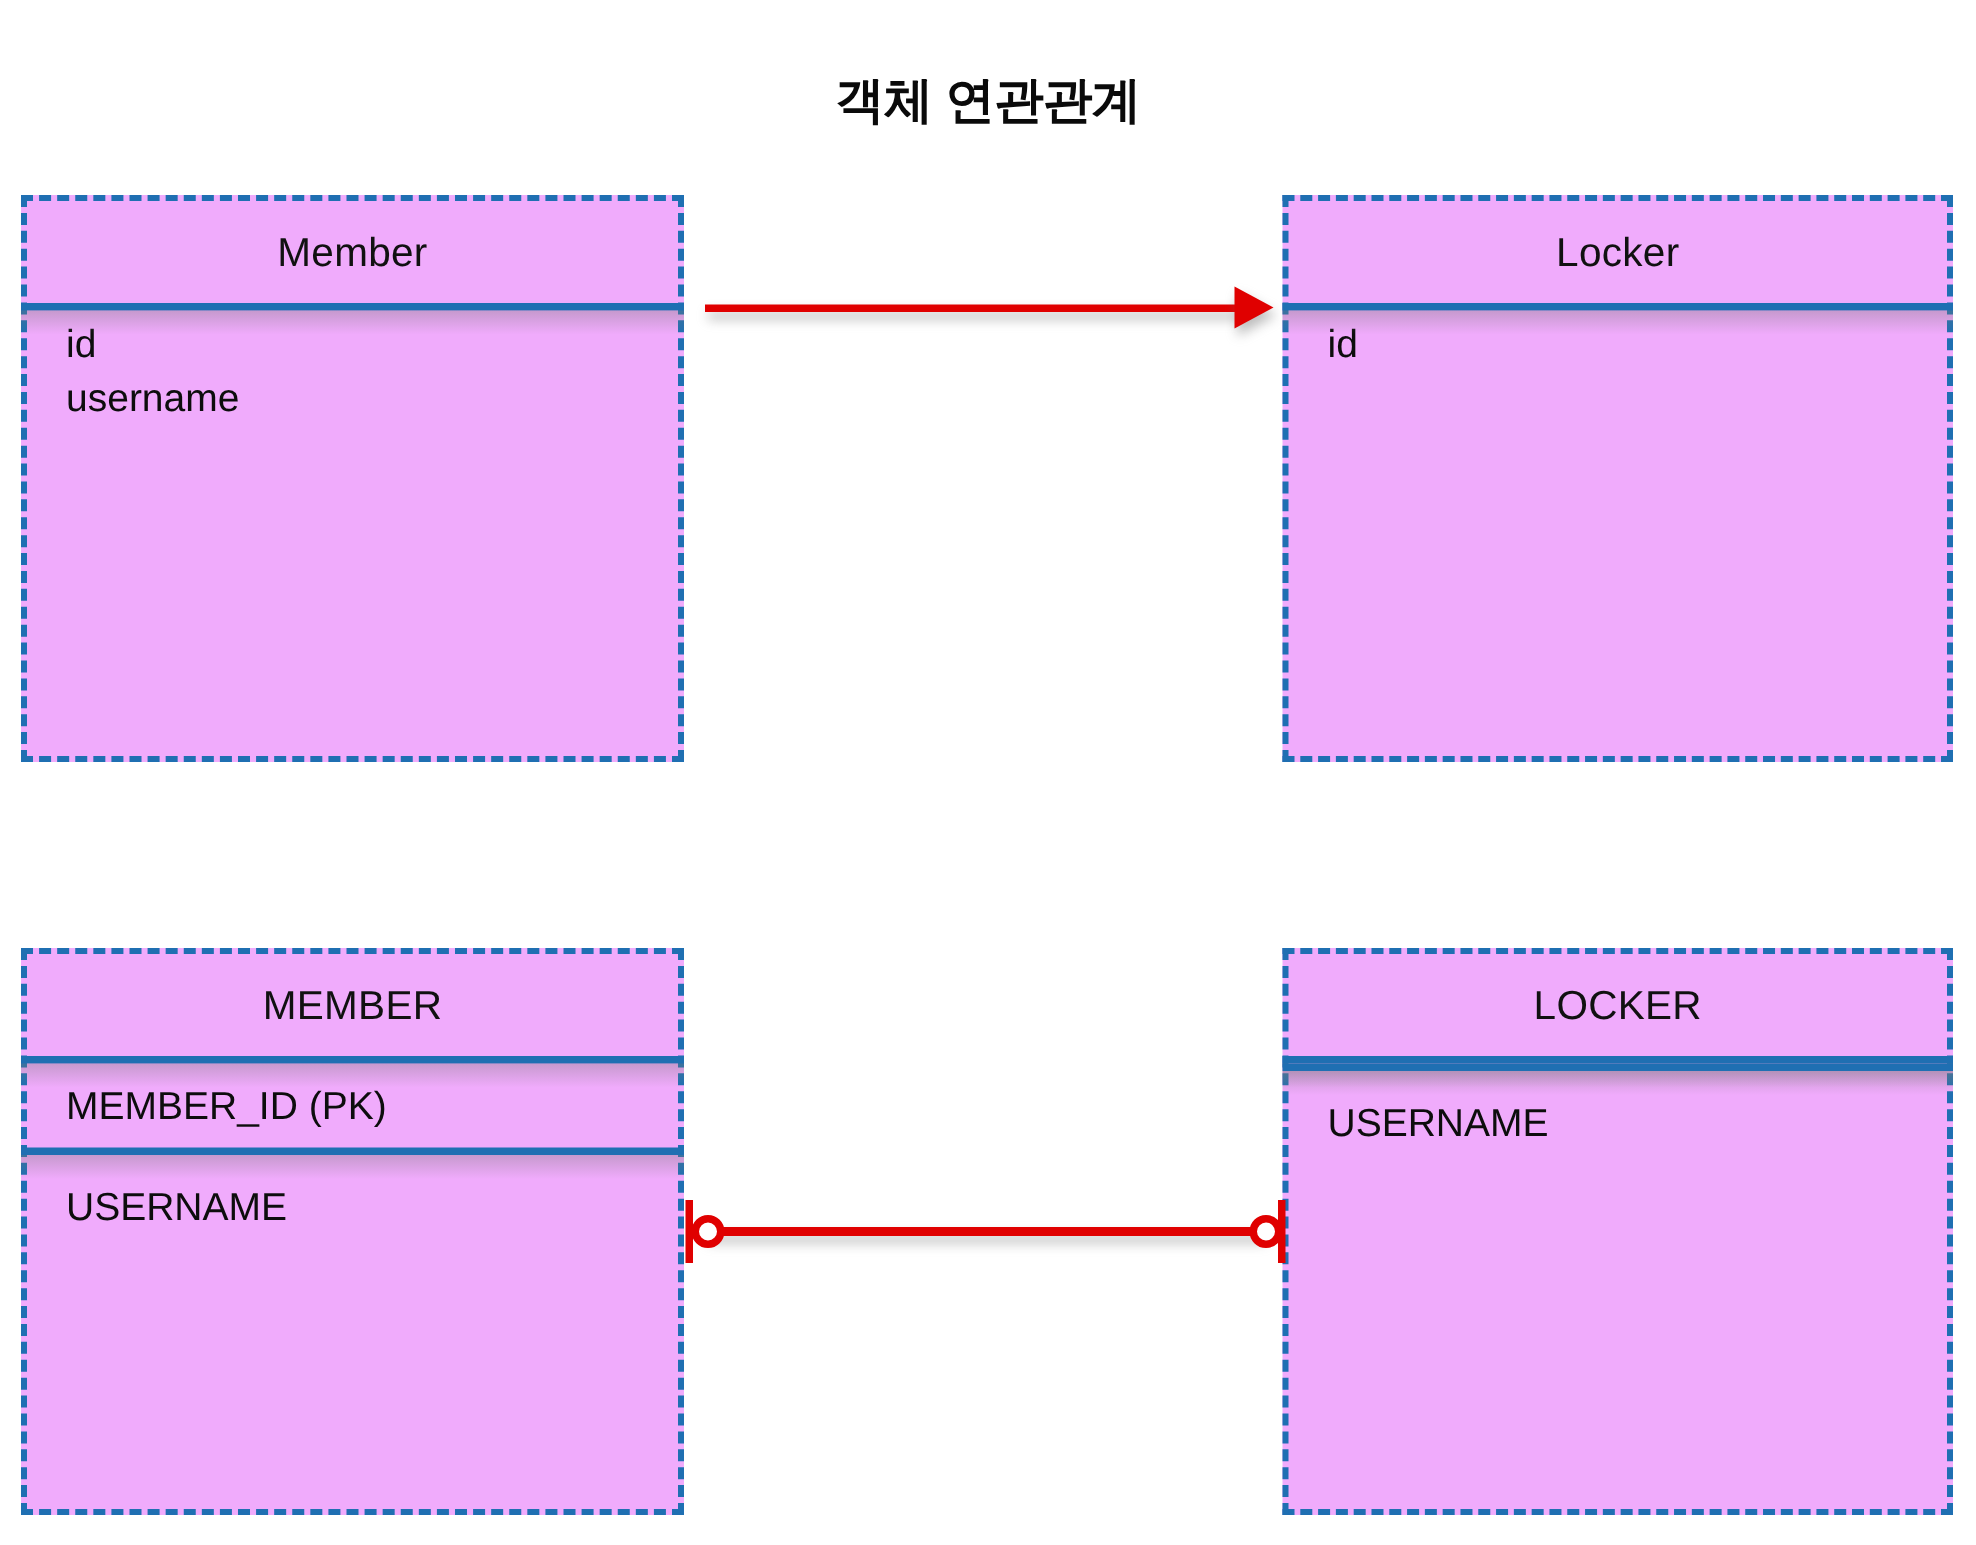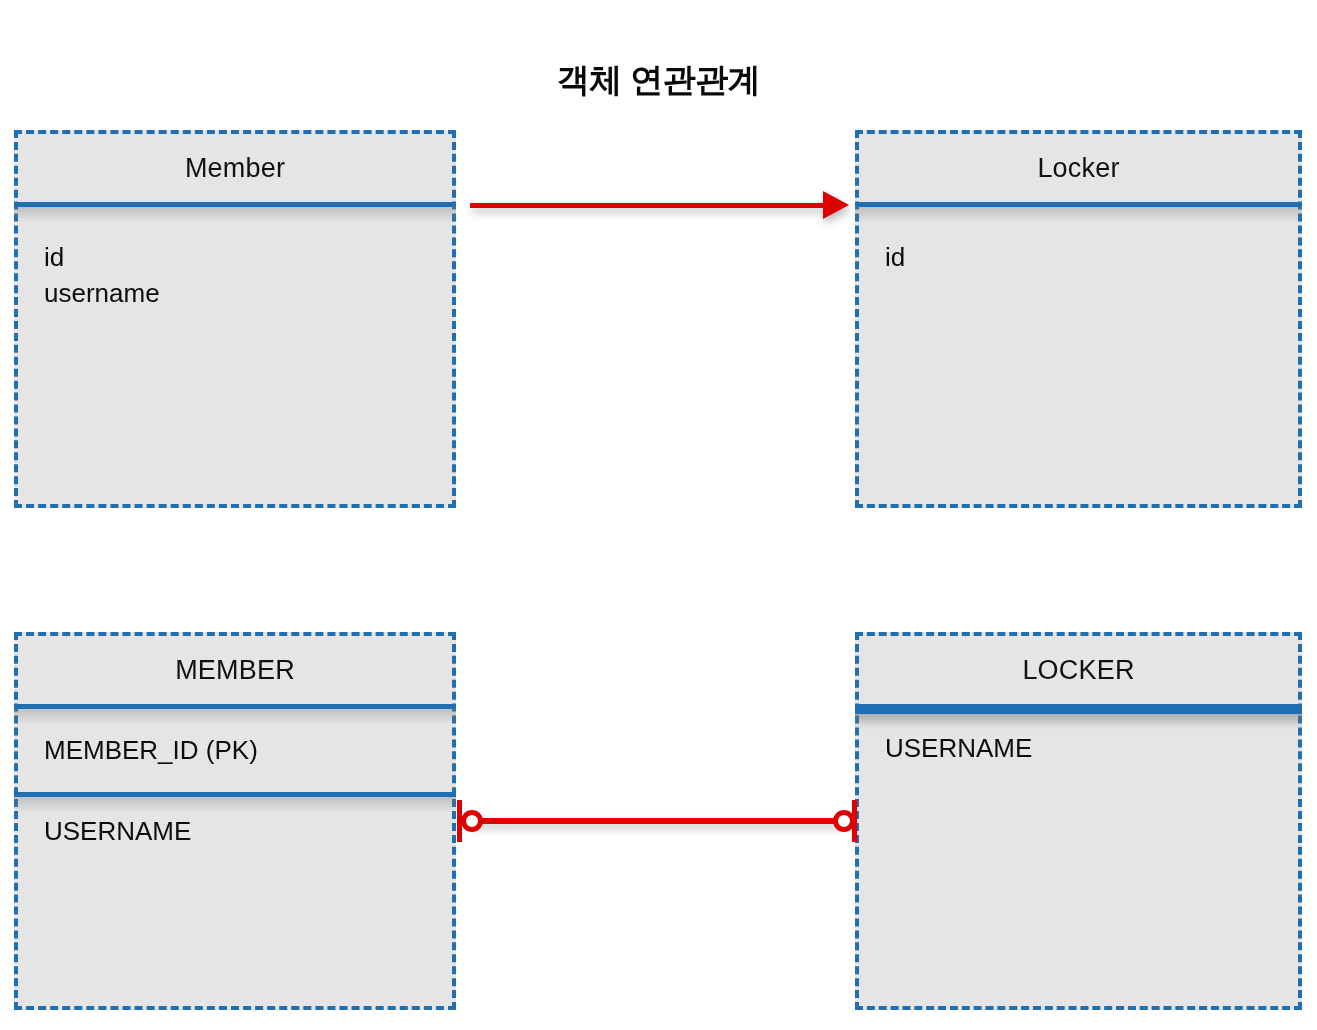--- a/index.html
+++ b/index.html
@@ -26,29 +26,29 @@
     position: absolute;
     width: 100%;
     left: 0;
     text-align: center;
     font-size: 33px;
     font-weight: 700;
     letter-spacing: -0.5px;
     color: #0a0a0a;
     line-height: 1;
   }
-  #title-object  { top: 63px; }
+  #title-object  { top: 50px; }
   #title-table   { top: 582px; }
 
   
   .entity-box {
     position: absolute;
     box-sizing: border-box;
     border: 4px dashed #1f6fb2;
-    background: #e5e5e5;
+    background: #f0abfc;
   }
 
   .box-header {
     position: relative;
     height: 68px;
     display: flex;
     align-items: center;
     justify-content: center;
     font-size: 27px;
     color: #111111;
@@ -67,30 +67,30 @@
     position: absolute;
     left: 0;
     right: 0;
     top: 5px;
     height: 16px;
     background: linear-gradient(to bottom, rgba(120,120,120,0.35), rgba(120,120,120,0.0));
     pointer-events: none;
   }
 
   .box-section {
-    padding: 32px 0 0 26px;
+    padding: 4px 0 0 26px;
   }
   .field-line {
     font-size: 26px;
     line-height: 36px;
     color: #0d0d0d;
     white-space: pre;
   }
   .section-row {
-    height: 83px;
+    height: 56px;
     display: flex;
     align-items: center;
     padding-left: 26px;
     font-size: 26px;
     color: #0d0d0d;
   }
   .section-row-tall {
     padding: 16px 0 0 26px;
   }
 

